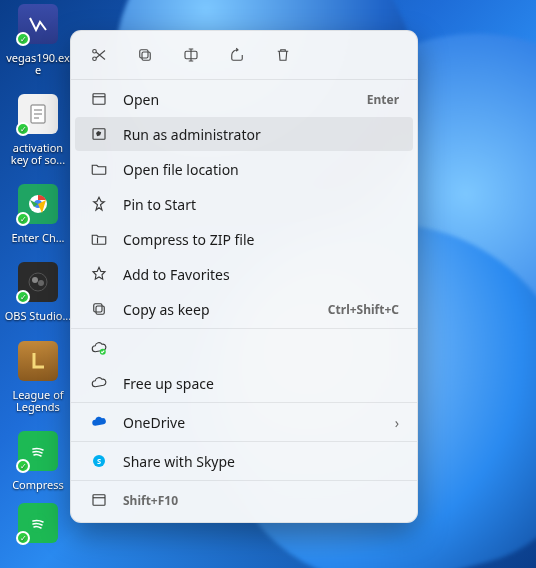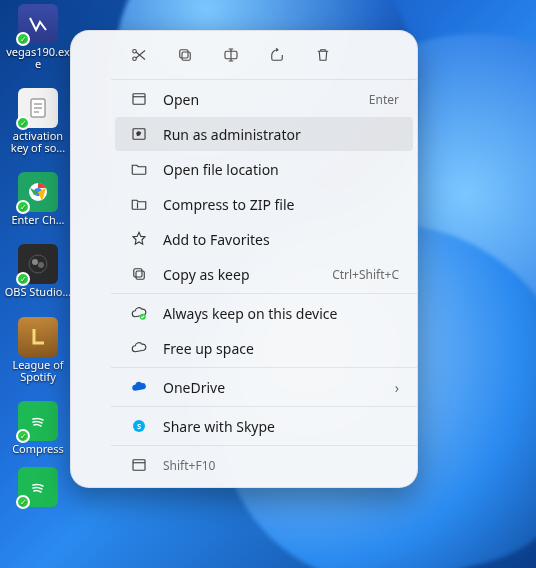--- a/index.html
+++ b/index.html
@@ -11,56 +11,55 @@
     position: relative; overflow: hidden;
   }
   
   .bloom { position: absolute; border-radius: 50% 60% 40% 50%; filter: blur(2px); }
   .b1 { width: 420px; height: 420px; right: -160px; top: 40px; background: radial-gradient(circle at 40% 40%, #7cc7ff, #1f6fe0 60%, #0a3d8a 100%); transform: rotate(25deg); }
   .b2 { width: 360px; height: 360px; right: -40px; top: 220px; background: radial-gradient(circle at 30% 30%, #a9d9ff, #2a8af0 60%, #0a3d8a 100%); transform: rotate(-15deg); }
   .b3 { width: 300px; height: 300px; right: 120px; top: -80px; background: radial-gradient(circle at 30% 30%, #7cc7ff, #1f64c8 60%, #0a3d8a 100%); }
 
   
   .desktop-icons { position: absolute; left: 4px; top: 4px; display: flex; flex-direction: column; gap: 18px; width: 68px; align-items: center; z-index: 1; }
-  .di { display: flex; flex-direction: column; align-items: center; gap: 2px; color: #fff; text-shadow: 0 1px 2px rgba(0,0,0,.8); cursor: default; }
+  .di { display: flex; flex-direction: column; align-items: center; gap: 8px; color: #fff; text-shadow: 0 1px 2px rgba(0,0,0,.8); cursor: default; }
   .di .ico { width: 40px; height: 40px; border-radius: 6px; display: flex; align-items: center; justify-content: center; position: relative; }
   .di .lbl { font-size: 11px; text-align: center; line-height: 1.1; max-width: 68px; word-break: break-word; }
   .badge { position: absolute; left: -2px; bottom: -2px; width: 14px; height: 14px; border-radius: 50%; background: #2ecc40; border: 2px solid #fff; }
   .badge::after { content: "✓"; color: #fff; font-size: 8px; position: absolute; left: 2px; top: -1px; }
   .ico.blue { background: linear-gradient(#3a4ba8,#2b3a8a); }
   .ico.white { background: #f2f2f2; color: #333; }
   .ico.green { background: #1fa463; }
   .ico.dark { background: #2b2b2b; }
   .ico.gold { background: linear-gradient(#c2883a,#8a5a1f); }
   .ico.spotify { background: #1db954; }
   .ico svg { width: 24px; height: 24px; }
 
   
   .menu {
     position: absolute; left: 70px; top: 30px; width: 348px;
     background: rgba(249,249,249,0.96);
     border: 1px solid rgba(0,0,0,0.08);
-    border-radius: 19px;
+    border-radius: 11px;
     box-shadow: 0 12px 30px rgba(0,0,0,.35);
     backdrop-filter: blur(20px);
     z-index: 10;
     padding-bottom: 4px;
-    padding-left: 40px;
   }
   .toolbar { display: flex; gap: 22px; padding: 12px 16px 10px; }
   .tbtn { width: 24px; height: 24px; color: #4a4a4a; display:flex; align-items:center; justify-content:center; }
   .tbtn svg { width: 18px; height: 18px; stroke: currentColor; fill: none; stroke-width: 1.5; }
   .sep { height: 1px; background: rgba(0,0,0,0.08); margin: 2px 0; }
   .item { display: flex; align-items: center; padding: 7px 14px 7px 14px; margin: 1px 4px; border-radius: 4px; color: #1b1b1b; cursor: default; }
   .item.hover { background: rgba(0,0,0,0.06); }
   .item .micon { width: 20px; height: 20px; margin-right: 14px; display:flex; align-items:center; justify-content:center; color:#3a3a3a; flex-shrink:0; }
   .item .micon svg { width: 18px; height: 18px; stroke: currentColor; fill: none; stroke-width: 1.5; }
   .item .micon.color svg { stroke: none; }
   .item .txt { flex: 1; }
-  .item .accel { color: #6a6a6a; font-size: 12px; }
+  .item .accel { color: #6a6a6a; font-size: 12px; font-weight: bold; }
   .item .chev { color: #6a6a6a; }
 </style>
 </head>
 <body>
 
 <div class="bloom b1"></div>
 <div class="bloom b2"></div>
 <div class="bloom b3"></div>
 
 <div class="desktop-icons">
@@ -106,21 +105,21 @@
       <span class="badge"></span>
     </div>
     <div class="lbl">OBS Studio...</div>
   </div>
   <div class="di">
     <div class="ico gold">
       <svg viewBox="0 0 24 24">
           <path d="M8 4v14h10" stroke="#f6d97a" stroke-width="3" fill="none"></path>
         </svg>
     </div>
-    <div class="lbl">League of Spotify</div>
+    <div class="lbl">League of Legends</div>
   </div>
   <div class="di">
     <div class="ico spotify">
       <svg viewBox="0 0 24 24">
           <circle cx="12" cy="12" r="10" fill="#1db954"></circle>
           <path d="M7 10c4-1 8 0 10 1M7 13c3-1 7 0 9 1M8 16c2-1 5 0 7 1" stroke="#fff" stroke-width="1.6" fill="none" stroke-linecap="round"></path>
         </svg>
       <span class="badge"></span>
     </div>
     <div class="lbl">Compress</div>
@@ -193,20 +192,28 @@
 
   <div class="item">
     <span class="micon">
         <svg viewBox="0 0 24 24">
           <path d="M3 7h6l2 2h10v9a1 1 0 01-1 1H4a1 1 0 01-1-1z"></path>
         </svg>
       </span>
     <span class="txt">Open file location</span>
   </div>
 
+  <div class="item">
+    <span class="micon">
+        <svg viewBox="0 0 24 24">
+          <path d="M12 3l3 6h4l-5 4 2 7-4-3-4 3 2-7-5-4h4z"></path>
+        </svg>
+      </span>
+    <span class="txt">Pin to Start</span>
+  </div>
 
   <div class="item">
     <span class="micon">
         <svg viewBox="0 0 24 24">
           <path d="M3 7h6l2 2h10v9a1 1 0 01-1 1H4a1 1 0 01-1-1z"></path>
           <path d="M10 10v8"></path>
         </svg>
       </span>
     <span class="txt">Compress to ZIP file</span>
   </div>
@@ -235,21 +242,20 @@
   <div class="sep"></div>
 
   <div class="item">
     <span class="micon color">
         <svg viewBox="0 0 24 24">
           <path d="M7 17a4 4 0 010-8 5 5 0 019-2 4 4 0 012 8z" fill="none" stroke="#3a3a3a" stroke-width="1.5"></path>
           <circle cx="17" cy="17" r="4" fill="#2ecc40"></circle>
           <path d="M15 17l1.3 1.3L19 15.5" stroke="#fff" stroke-width="1.5" fill="none"></path>
         </svg>
       </span>
-    <span class="txt">Always keep on this device</span>
   </div>
 
   <div class="item">
     <span class="micon">
         <svg viewBox="0 0 24 24">
           <path d="M7 17a4 4 0 010-8 5 5 0 019-2 4 4 0 012 8z"></path>
         </svg>
       </span>
     <span class="txt">Free up space</span>
   </div>

